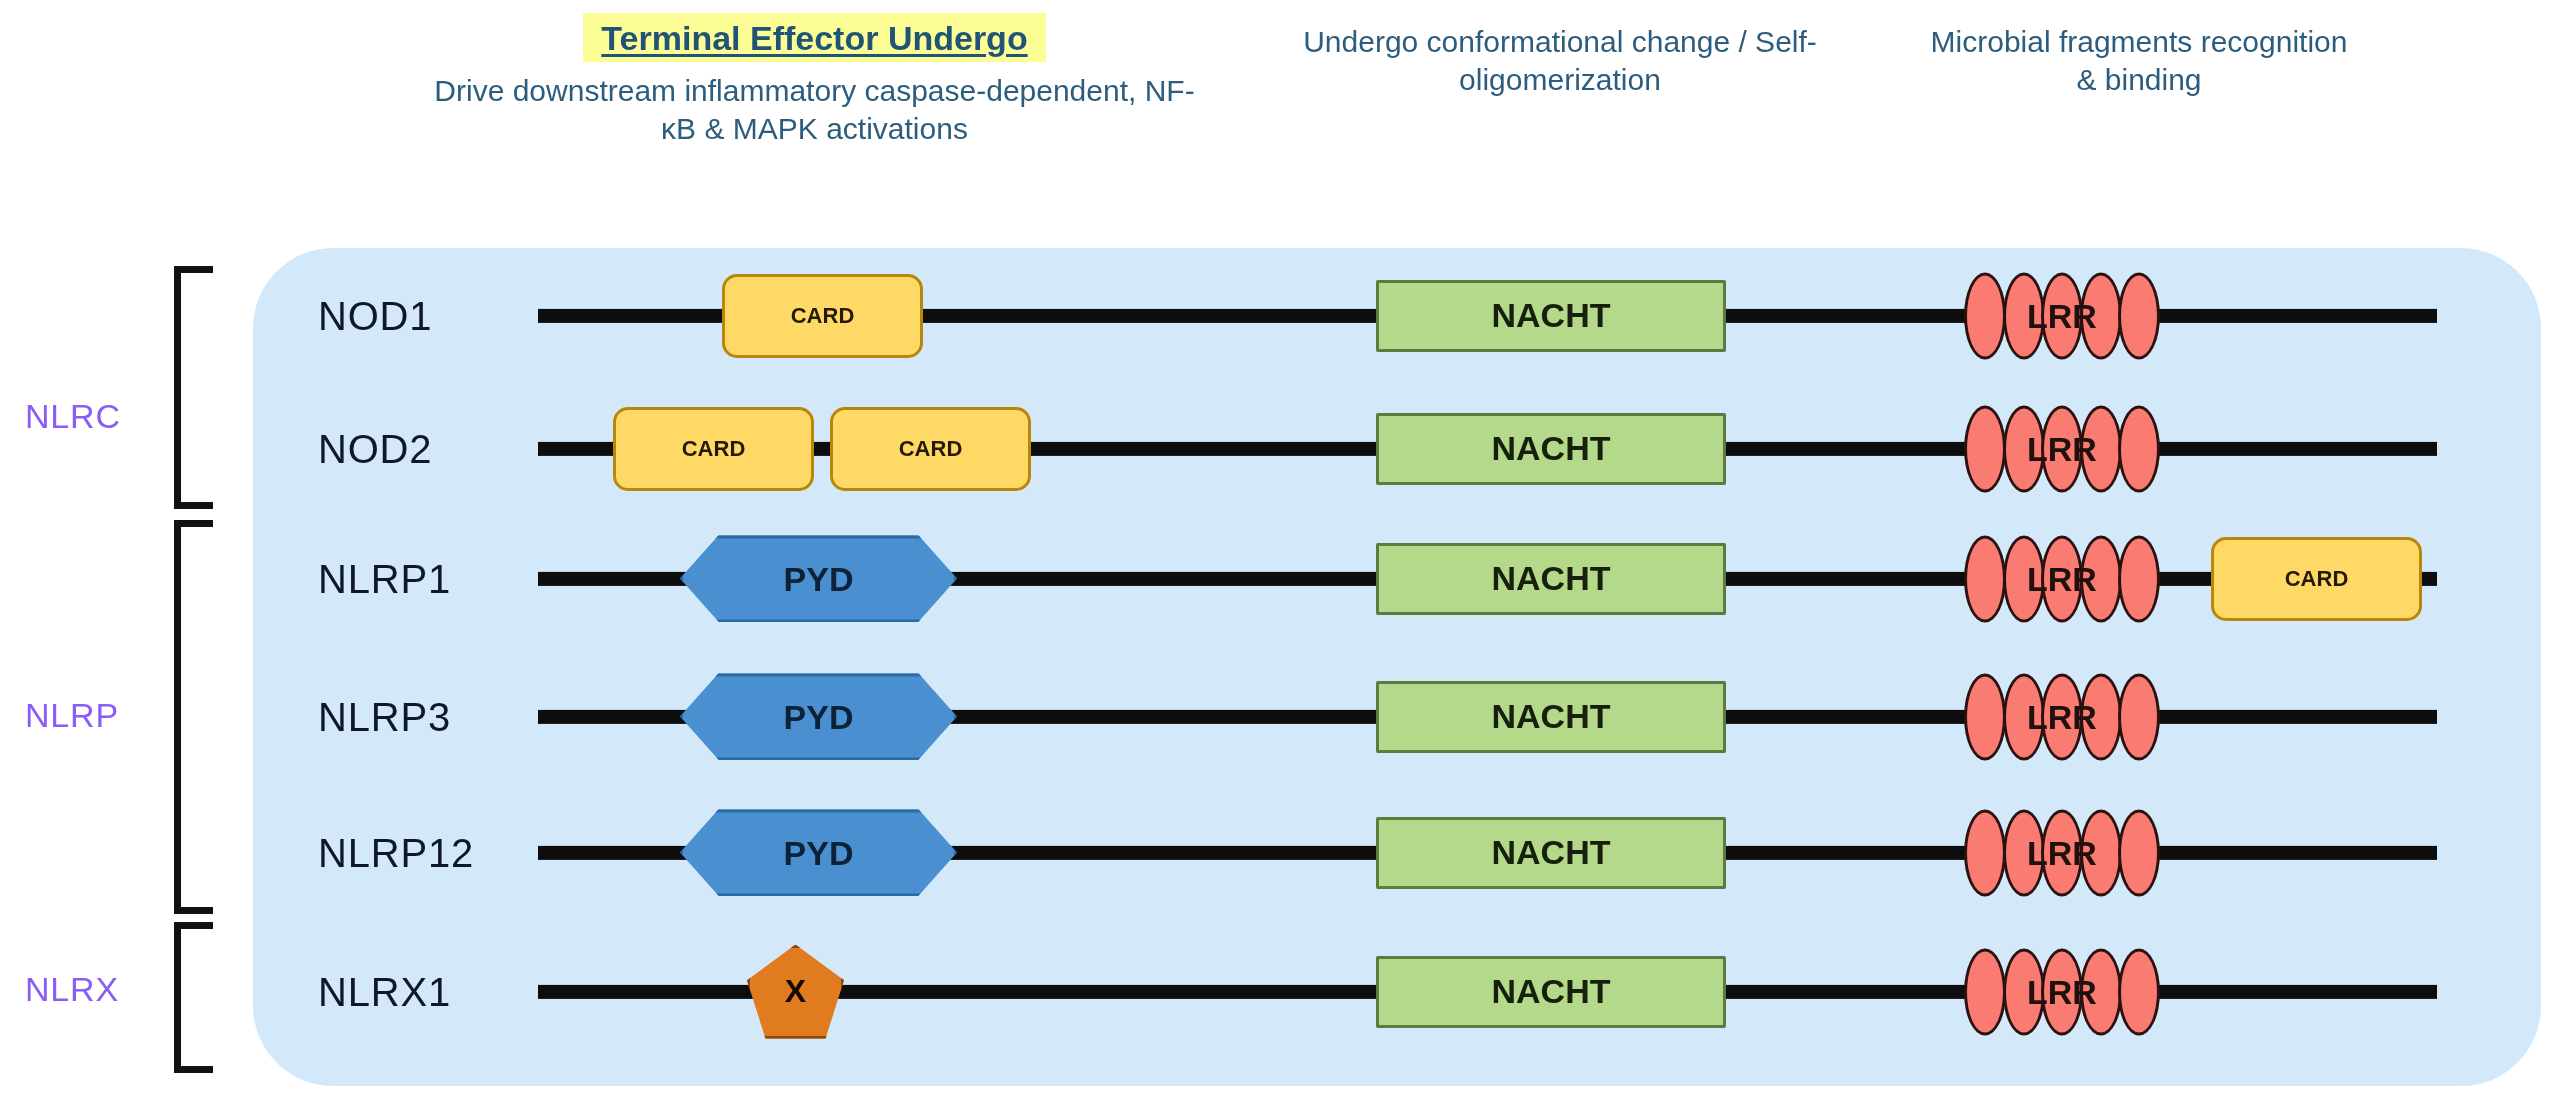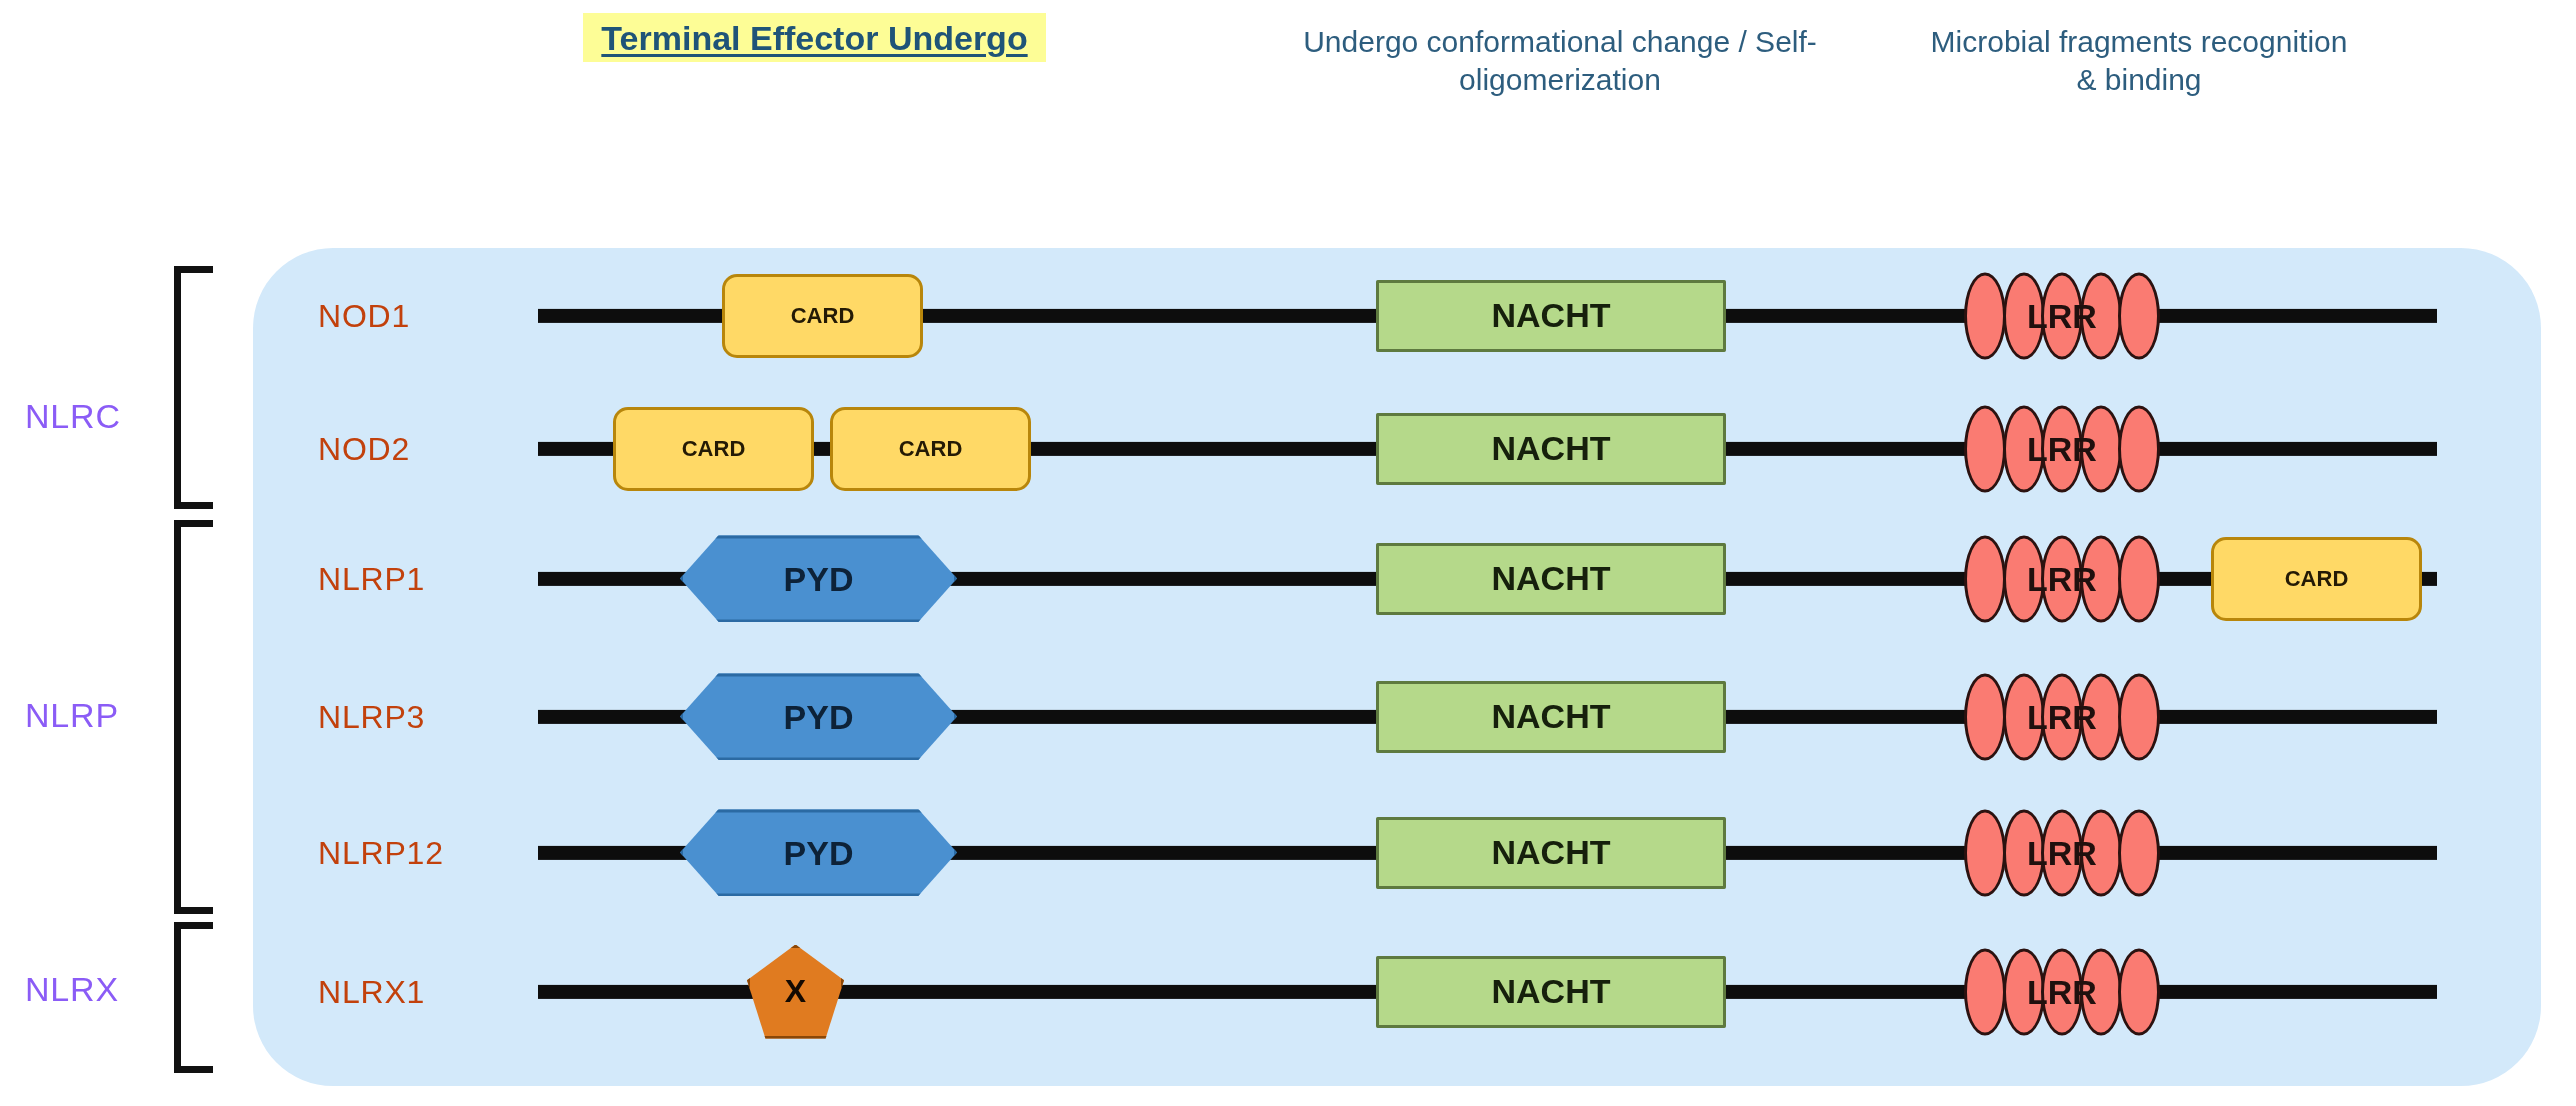--- a/index.html
+++ b/index.html
@@ -75,22 +75,22 @@
     position: absolute;
     left: 0;
     width: 2576px;
     height: 109px;
   }
   .row-label {
     position: absolute;
     left: 318px;
     top: 50%;
     transform: translateY(-50%);
-    color: #c2410c;
-    font-size: 32px;
+    color: #0f172a;
+    font-size: 40px;
     letter-spacing: 0.8px;
     white-space: nowrap;
   }
   .backbone {
     position: absolute;
     top: 50%;
     transform: translateY(-50%);
     height: 14.2px;
     background: #0d0d0d;
   }
@@ -167,21 +167,21 @@
     color: #20100e;
     pointer-events: none;
   }
 </style>
 </head>
 <body>
 
 <div id="canvas">
 
   <div id="headers">
-      <div class="col-head" style="left: 429px; top: 13.4px; width: 771px;"><div class="col-title">Terminal Effector Undergo</div></div>
+      <div class="col-head" style="left: 429px; top: 13.4px; width: 771px;"><div class="col-title">Terminal Effector Undergo</div><div class="col-desc">Drive downstream inflammatory caspase-dependent, NF-κB &amp; MAPK activations</div></div>
       <div class="col-head" style="left: 1225px; top: 13.4px; width: 670px;"><div class="col-desc">Undergo conformational change / Self-oligomerization</div></div>
       <div class="col-head" style="left: 1921px; top: 13.4px; width: 436px;"><div class="col-desc">Microbial fragments recognition &amp; binding</div></div>
     </div>
 
   <div id="families">
       <div class="family-label" style="left: 25px; top: 397px;">NLRC</div>
       <div class="bracket" style="left: 174px; top: 266px; width: 39px; height: 243px;"></div>
       <div class="family-label" style="left: 25px; top: 696px;">NLRP</div>
       <div class="bracket" style="left: 174px; top: 520px; width: 39px; height: 394px;"></div>
       <div class="family-label" style="left: 25px; top: 970px;">NLRX</div>

